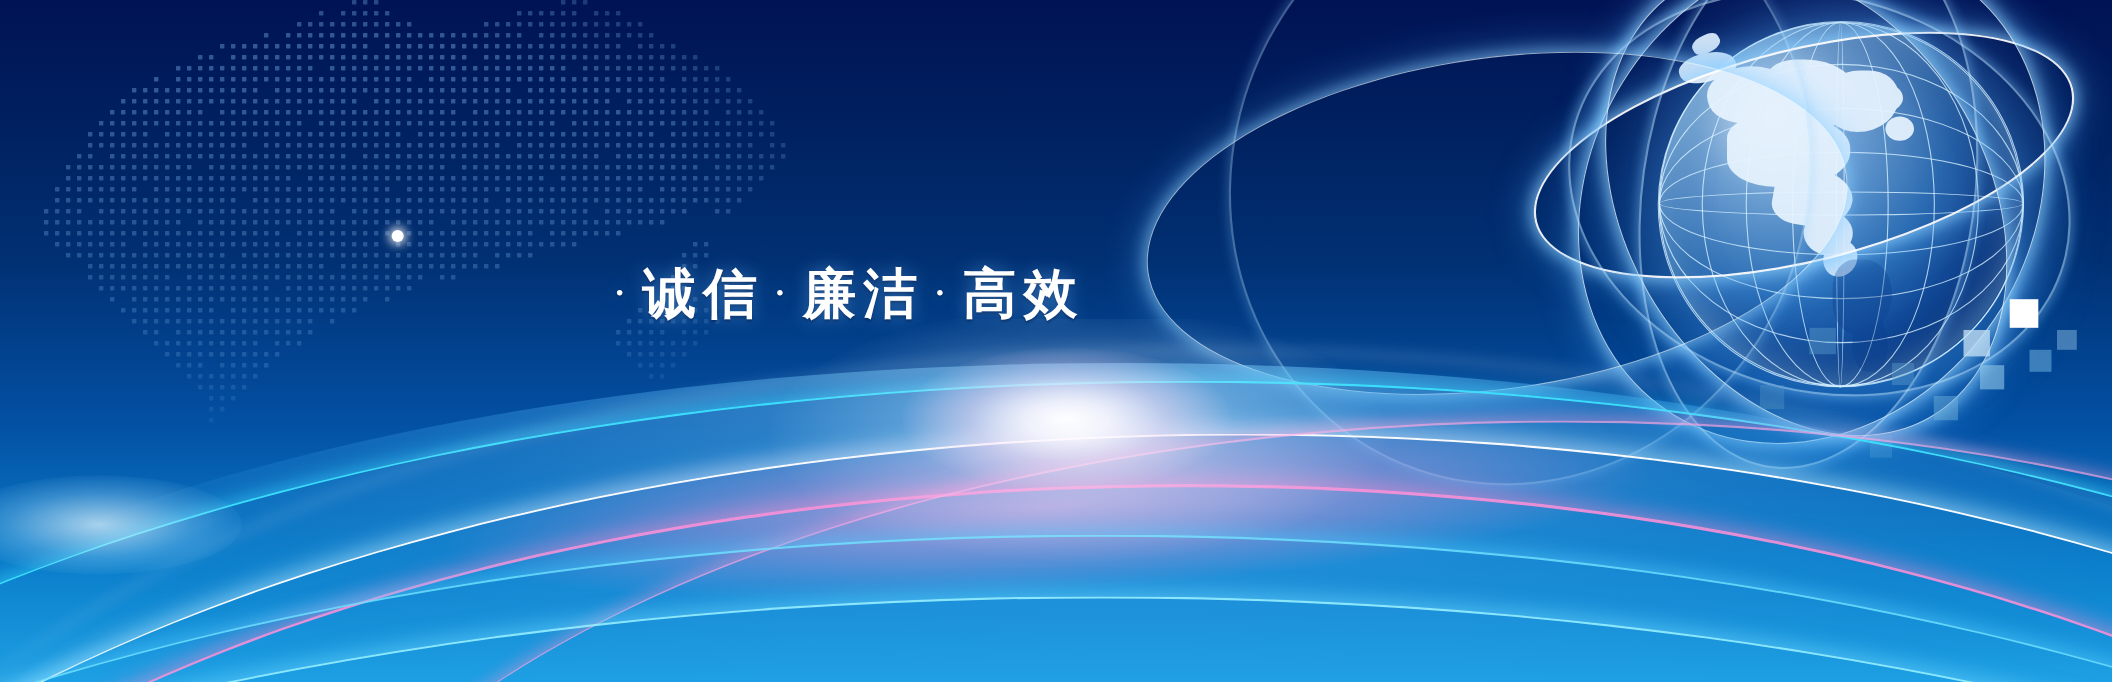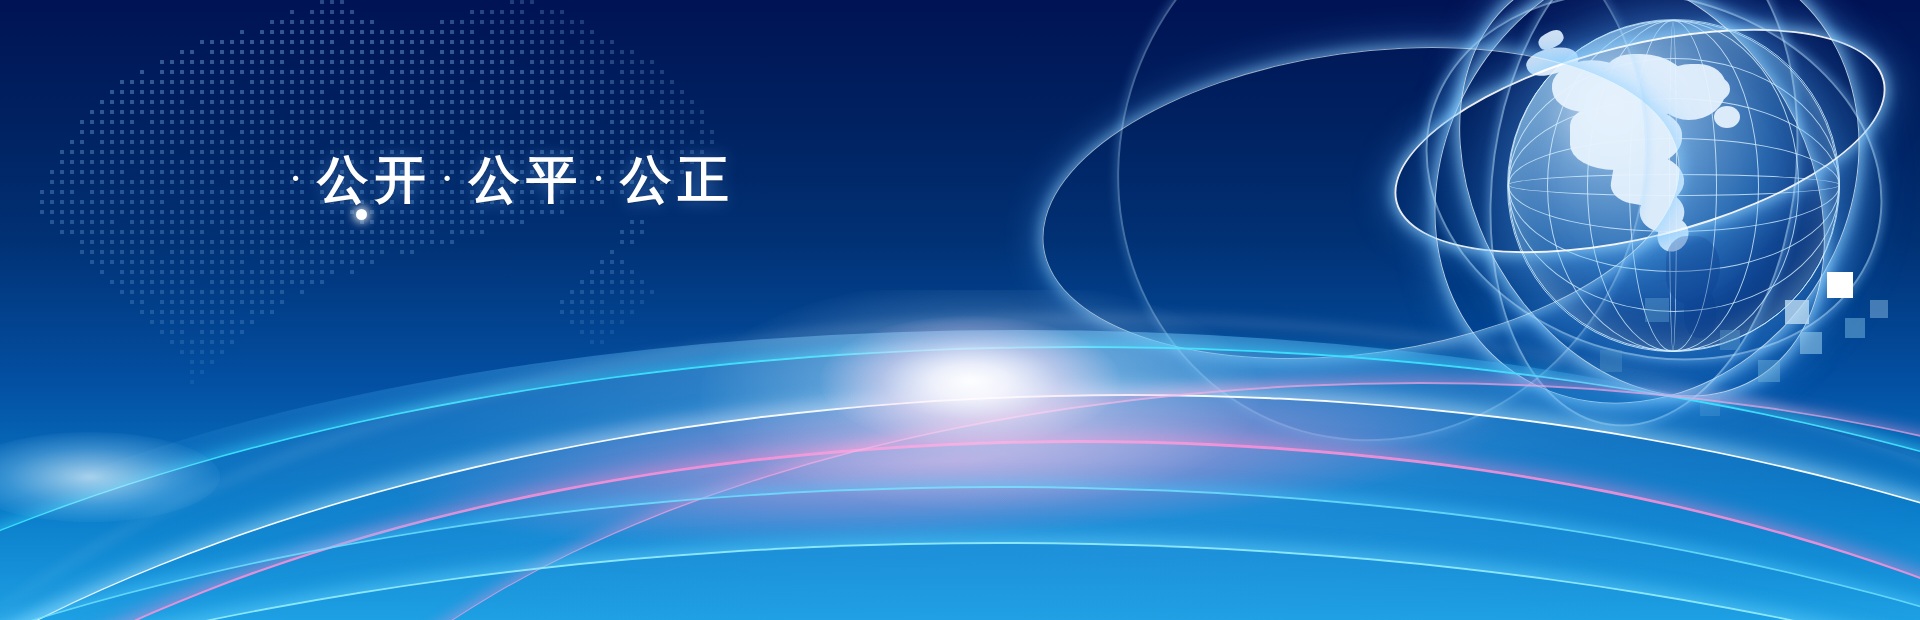--- a/index.html
+++ b/index.html
@@ -1623,16 +1623,16 @@
     <div class="coreglow" style="left:820px;top:26px;width:300px;height:130px;
          background:radial-gradient(ellipse at center, rgba(255,255,255,1) 0%, rgba(255,245,255,.85) 18%, rgba(255,205,240,.45) 42%, rgba(255,180,230,0) 72%);"></div>
     <div class="coreglow" style="left:700px;top:-10px;width:560px;height:230px;
          background:radial-gradient(ellipse at center, rgba(255,255,255,.55) 0%, rgba(225,240,255,.22) 40%, rgba(200,230,255,0) 72%);"></div>
 
     <div class="coreglow" style="left:-40px;top:142px;width:260px;height:90px;
          background:radial-gradient(ellipse at center, rgba(235,250,255,.70) 0%, rgba(170,225,255,.30) 45%, rgba(140,210,255,0) 75%);"></div>
   </div>
 
   <div id="headline">
-    <div class="tline" id="line1"><span class="sep">·</span><span class="sp"></span><span>公开</span><span class="sp"></span><span class="sep">·</span><span class="sp"></span><span>公平</span><span class="sp"></span><span class="sep">·</span><span class="sp"></span><span>公正</span><span class="sp"></span></div>
+    <div class="tline" id="line2"><span class="sep">·</span><span class="sp"></span><span>诚信</span><span class="sp"></span><span class="sep">·</span><span class="sp"></span><span>廉洁</span><span class="sp"></span><span class="sep">·</span><span class="sp"></span><span>高效</span><span class="sp"></span></div>
   </div>
 
 </div>
 
 </body></html>

